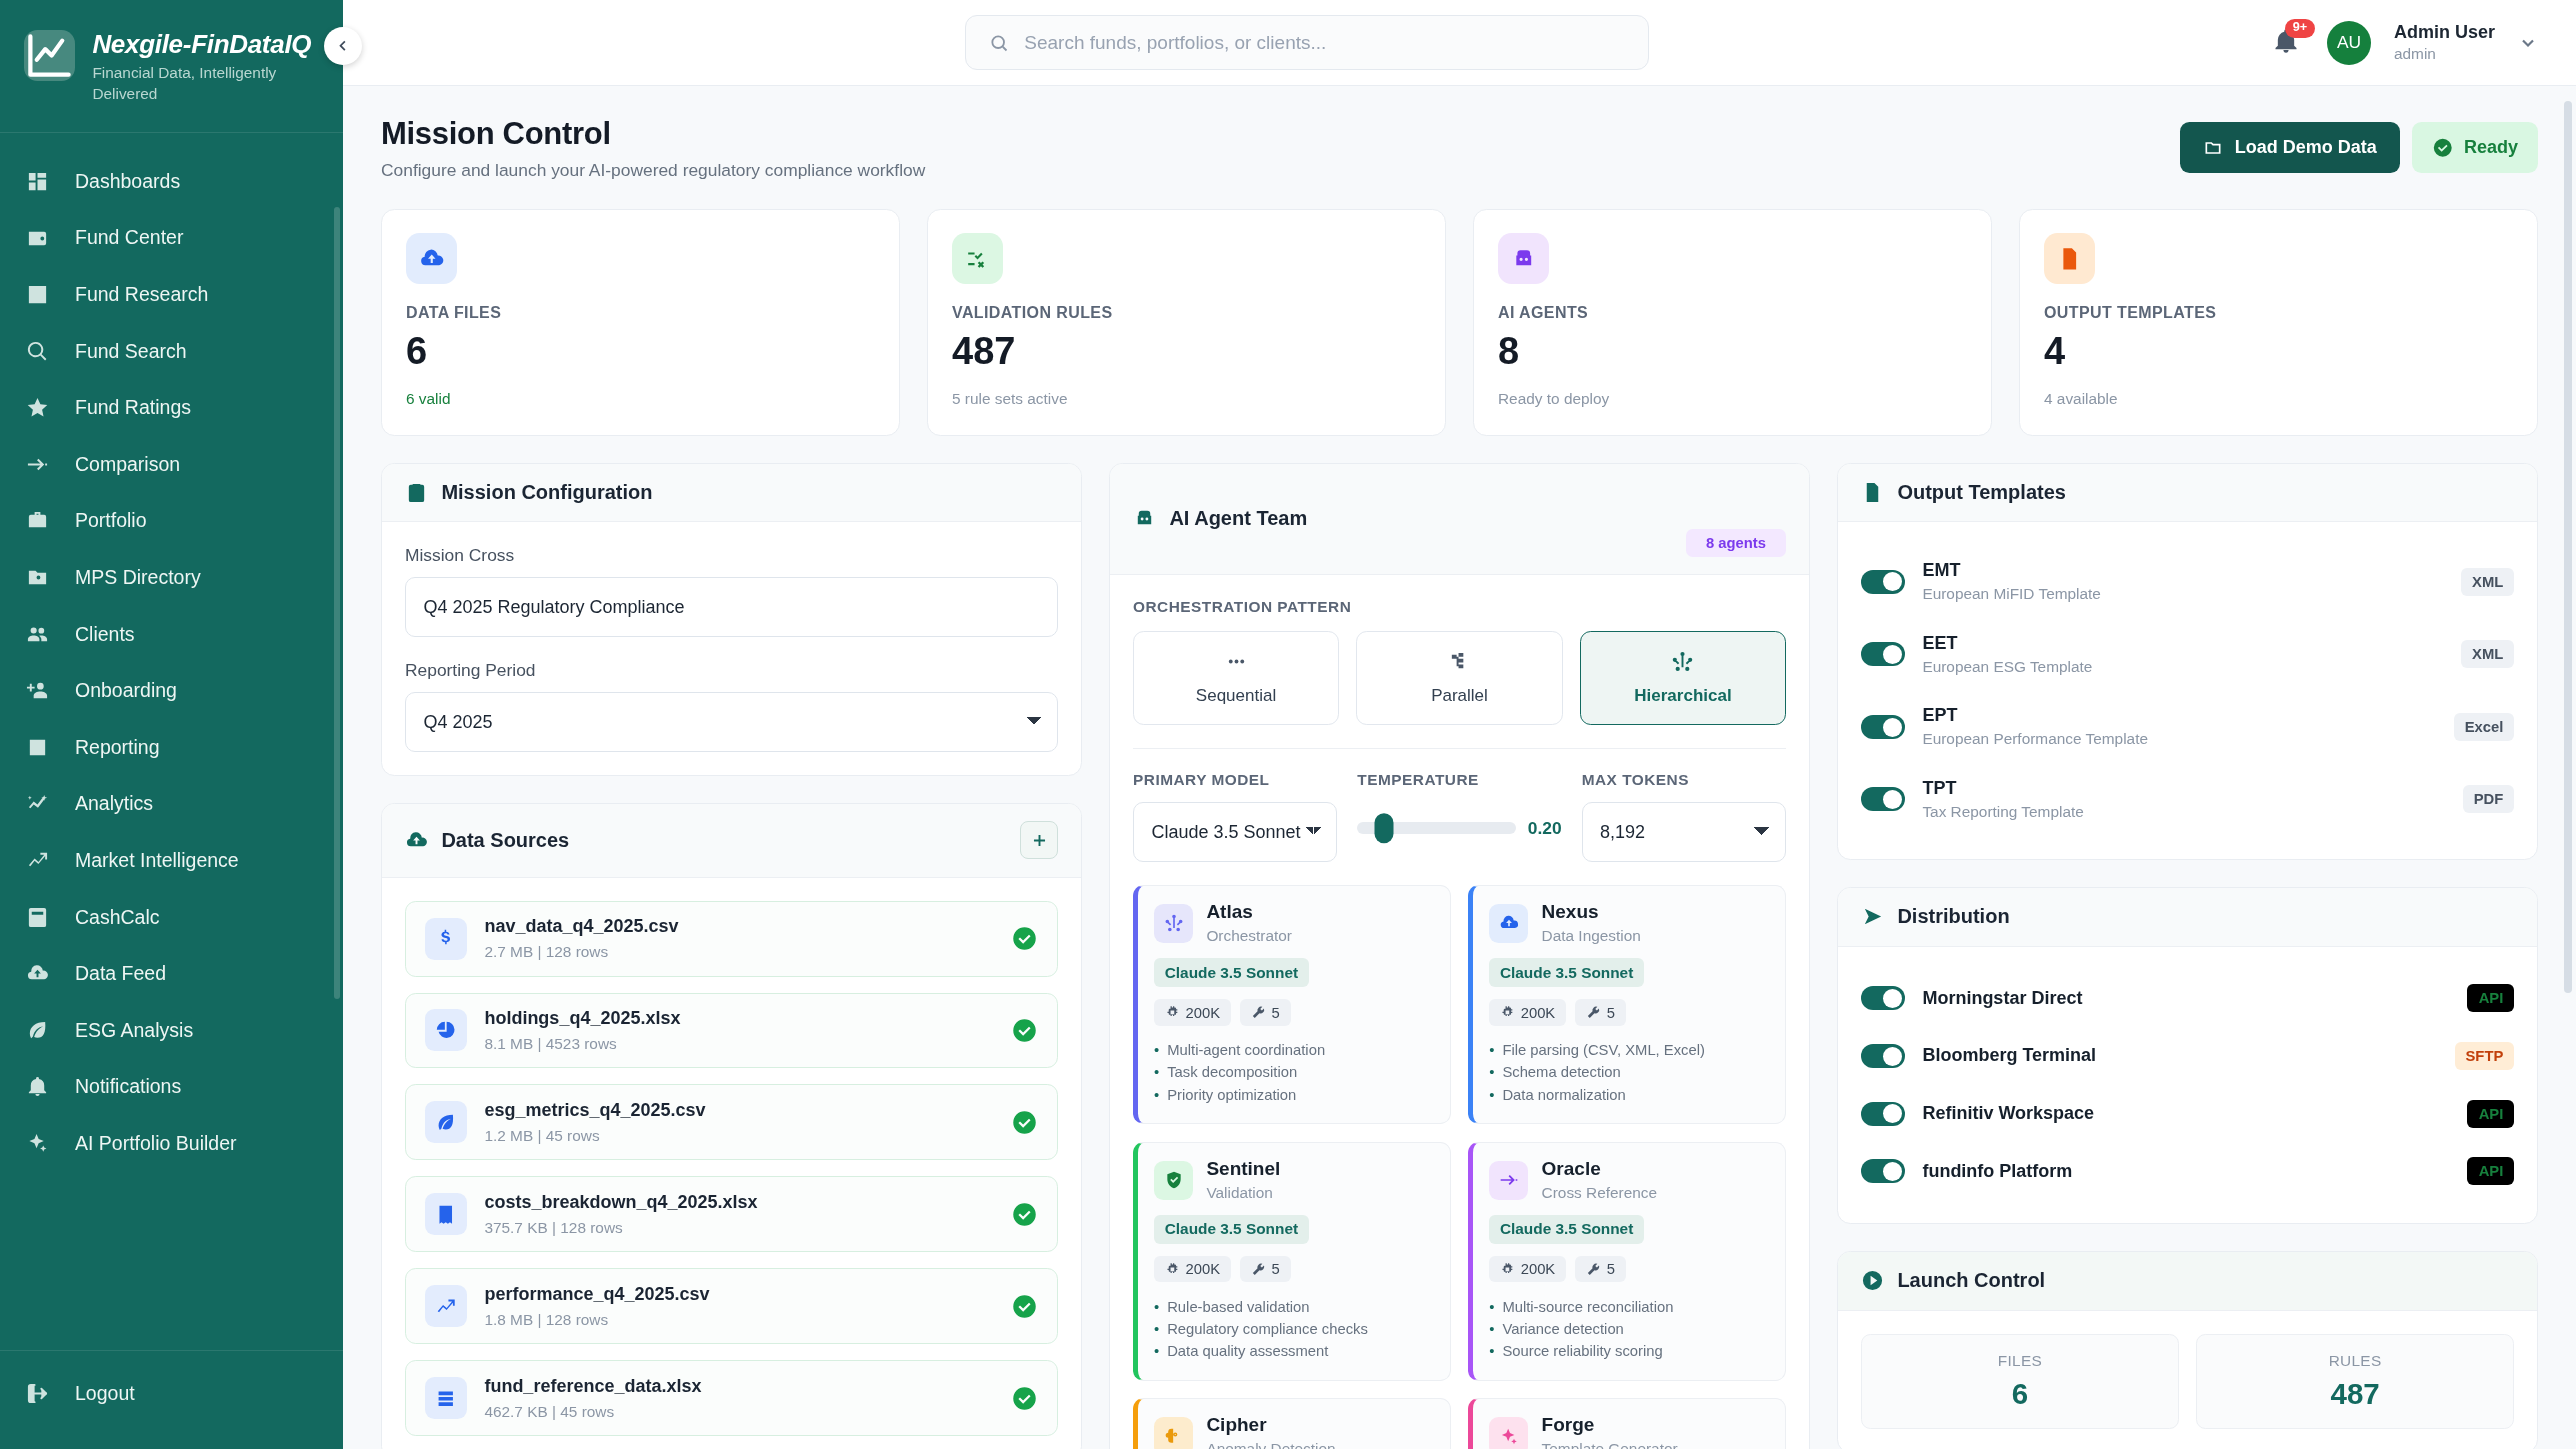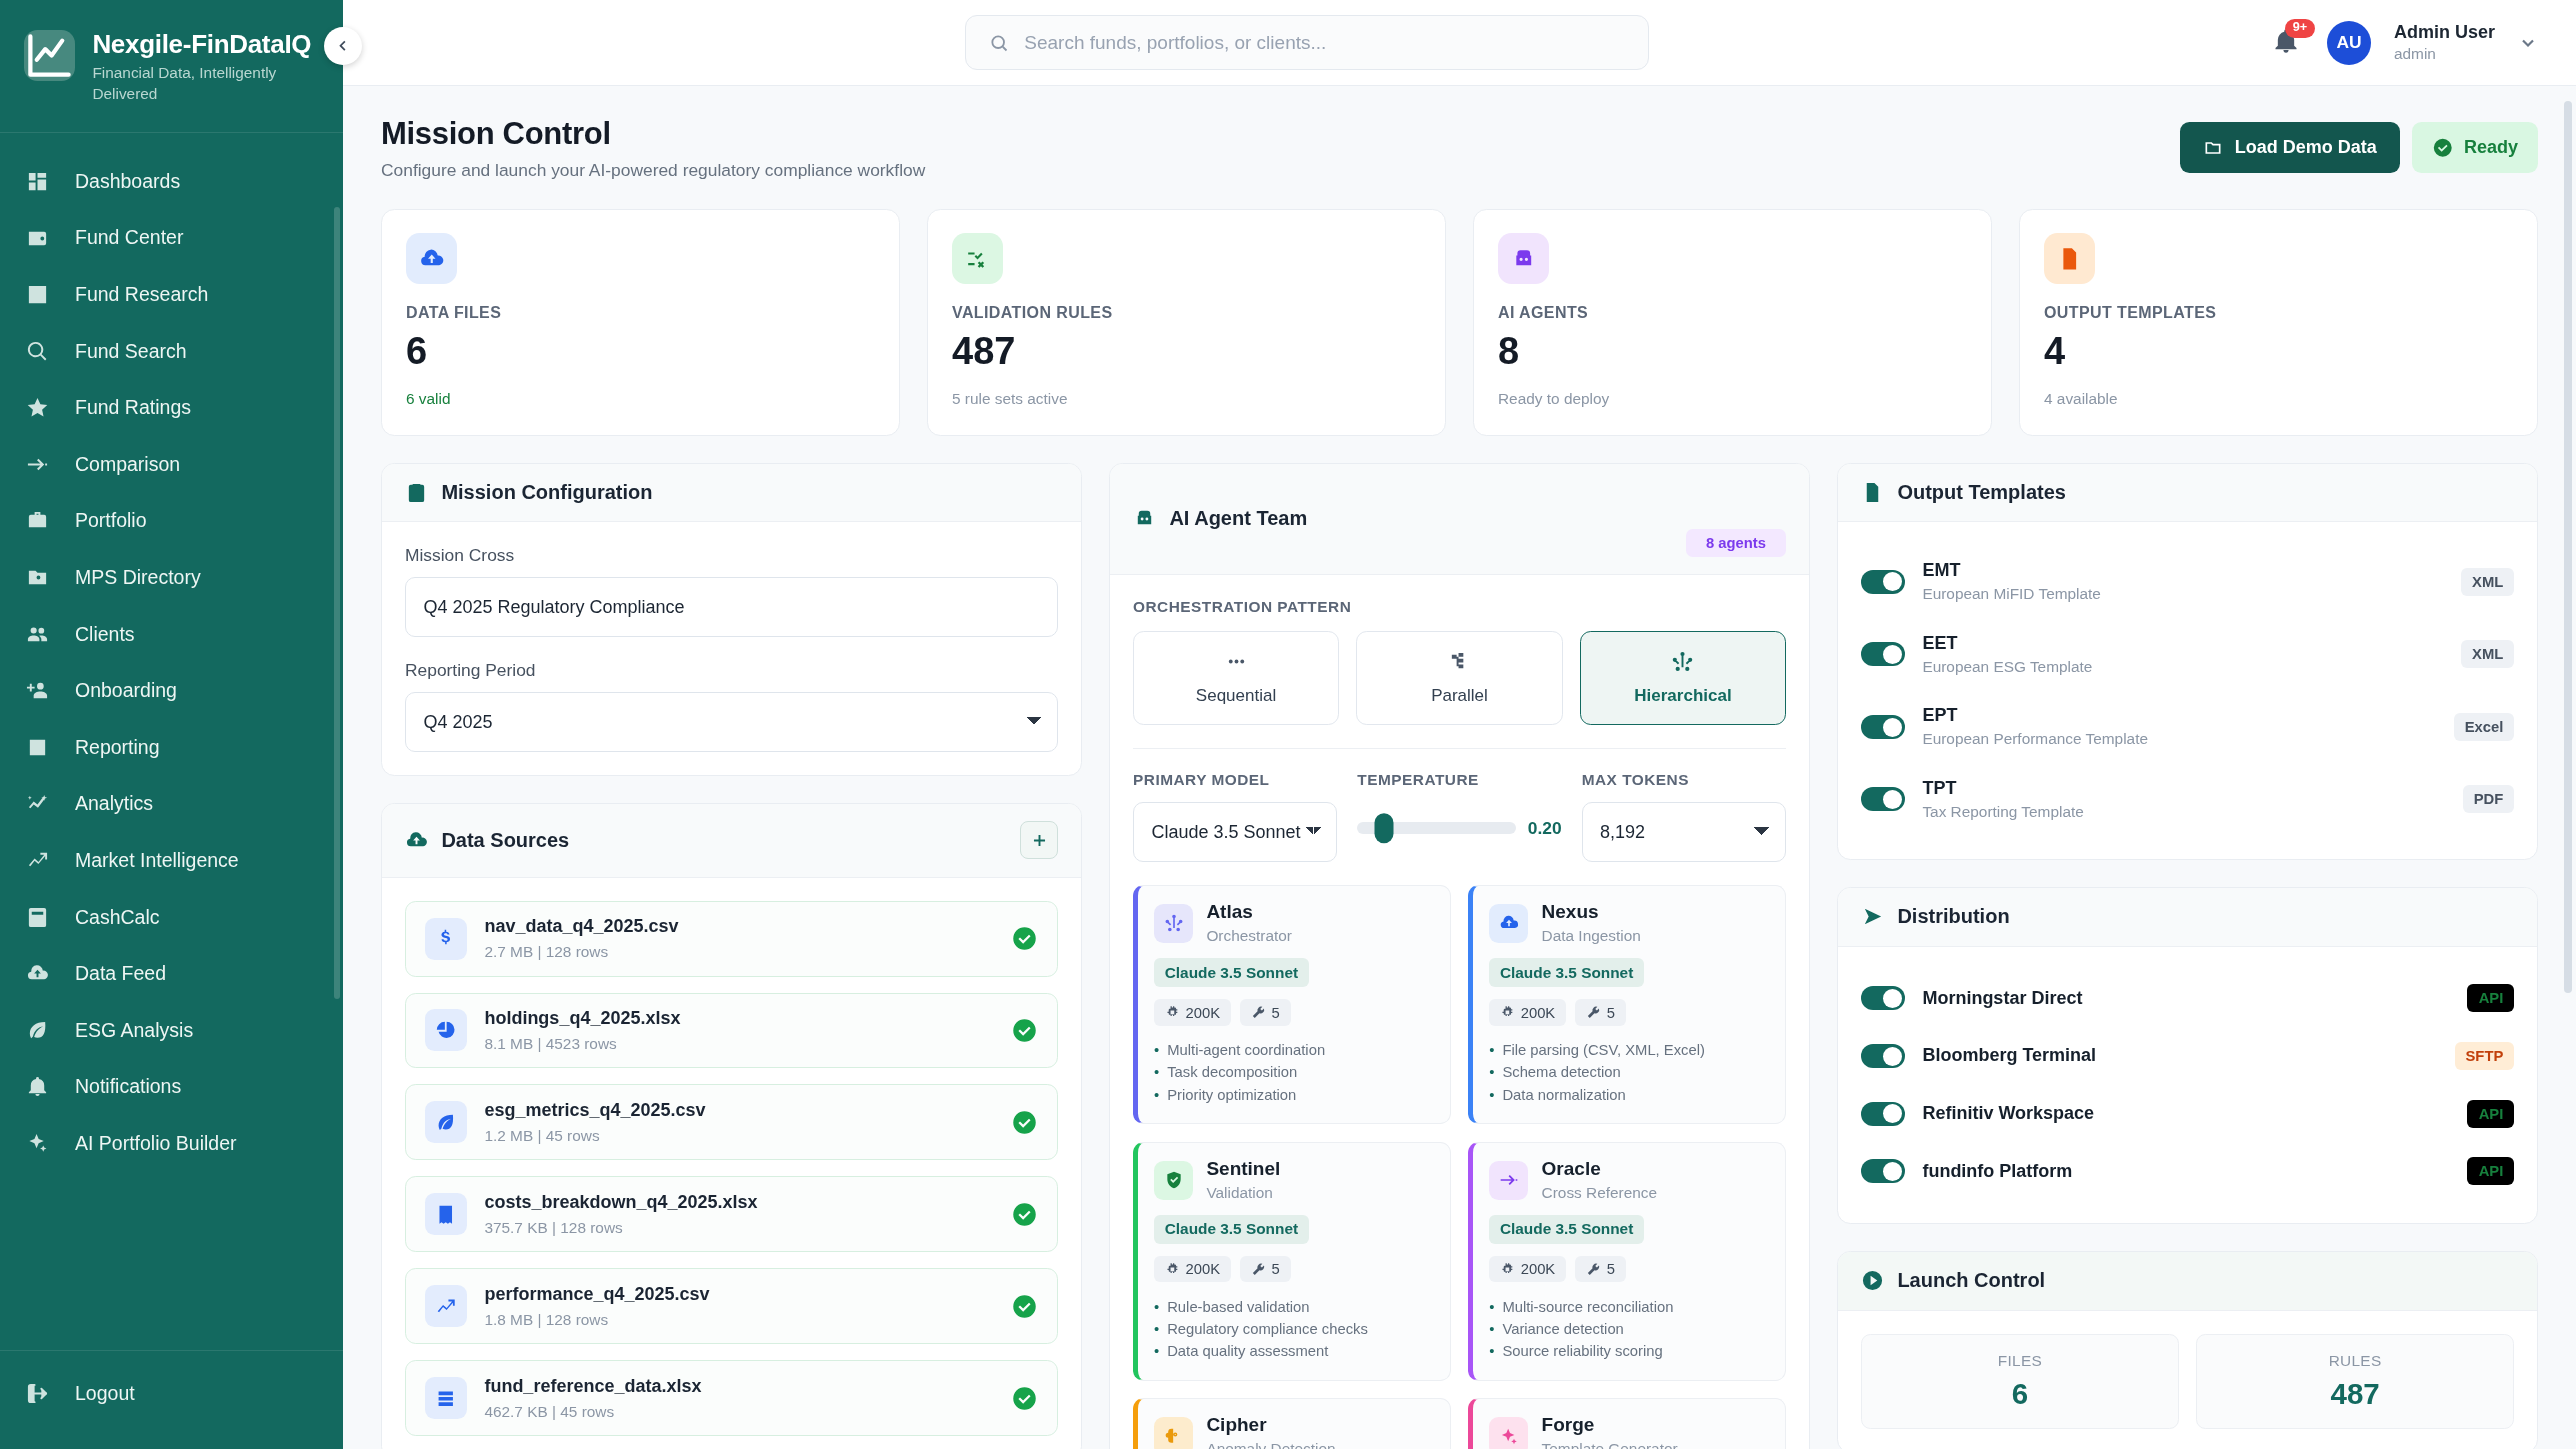--- a/index.html
+++ b/index.html
@@ -14,21 +14,21 @@
   
   .sidebar {
     width: 343px; height: 1449px; background: #13695f;
     display: flex; flex-direction: column; position: relative; flex: 0 0 343px;
   }
   .sb-brand { display: flex; align-items: flex-start; gap: 17.4px; padding: 29.5px 20px 27px 24px;
     border-bottom: 0.7px solid rgba(255,255,255,0.10); }
   .sb-logo { width: 51px; height: 51px; border-radius: 13.4px; background: #47897f;
     display: flex; align-items: center; justify-content: center; flex: 0 0 51px; }
   .sb-brandtext { padding-top: 1.3px; }
-  .sb-title { color: #fff; font-size: 26px; font-weight: 700; letter-spacing: -0.3px; line-height: 1.05; }
+  .sb-title { color: #fff; font-size: 26px; font-weight: 700; letter-spacing: -0.3px; line-height: 1.05; font-style: italic; }
   .sb-sub { color: #b9d7d1; font-size: 15.4px; line-height: 1.35; margin-top: 5.4px; max-width: 221px; }
   .sb-nav { flex: 1; overflow: hidden; padding-top: 20px; position: relative; }
   .sb-item { display: flex; align-items: center; gap: 24px; padding: 14.8px 24px; cursor: pointer; }
   .sb-ico { width: 27px; height: 27px; flex: 0 0 27px; display: flex; align-items: center; justify-content: center; }
   .sb-ico svg { width: 23px; height: 23px; fill: #cfe3df; }
   .sb-label { color: #eef6f4; font-size: 19.5px; font-weight: 500; white-space: nowrap; }
   .sb-scroll { position: absolute; right: 2.7px; top: 74px; width: 6.7px; height: 792px;
      background: rgba(255,255,255,0.18); border-radius: 4px; }
   .sb-foot { border-top: 0.7px solid rgba(255,255,255,0.10); padding: 14.8px 0 27px; }
   .collapse-btn { position: absolute; right: -19px; top: 27px; width: 38px; height: 38px;
@@ -43,22 +43,22 @@
   .search-wrap { flex: 1; display: flex; justify-content: center; }
   .search-box { width: 684px; height: 55px; background: #fafbfc; border: 0.7px solid #e4e9ef;
     border-radius: 12px; display: flex; align-items: center; gap: 14.8px; padding: 0 23px; }
   .search-box svg { width: 20px; height: 20px; stroke: #8b96a5; stroke-width: 2.2; fill: none; }
   .search-ph { color: #98a2b1; font-size: 19px; }
   .topbar-right { display: flex; align-items: center; gap: 23px; }
   .bell-wrap { position: relative; width: 32px; height: 32px; cursor: pointer; }
   .bell-wrap svg { width: 28px; height: 28px; fill: #4a5768; }
   .bell-badge { position: absolute; top: -8px; right: -10.7px; background: #ef4444; color: #fff;
     font-size: 12.7px; font-weight: 700; border-radius: 14.8px; padding: 2.7px 7.4px; line-height: 1.1; }
-  .avatar { width: 44px; height: 44px; border-radius: 50%; background: #1d4ed8; color: #fff;
-    display: flex; align-items: center; justify-content: center; font-size: 17.4px; font-weight: 700; }
+  .avatar { width: 44px; height: 44px; border-radius: 50%; background: #15803d; color: #fff;
+    display: flex; align-items: center; justify-content: center; font-size: 17.4px; font-weight: 400; }
   .user-name { font-size: 18px; font-weight: 700; color: #1d2733; line-height: 1.2; }
   .user-role { font-size: 15.4px; color: #8b96a5; line-height: 1.25; }
   .chev-down { width: 20px; height: 20px; stroke: #6b7888; stroke-width: 2.6; fill: none; }
 
   
   .page { flex: 1; overflow: hidden; padding: 29.5px 38px 0 38px; }
   .page-head { display: flex; align-items: flex-start; justify-content: space-between; }
   .page-title { font-size: 31px; font-weight: 700; color: #141b26; letter-spacing: -0.3px; }
   .page-sub { font-size: 17.4px; color: #66717f; margin-top: 8.7px; }
   .head-actions { display: flex; align-items: center; gap: 12px; padding-top: 6.7px; }

